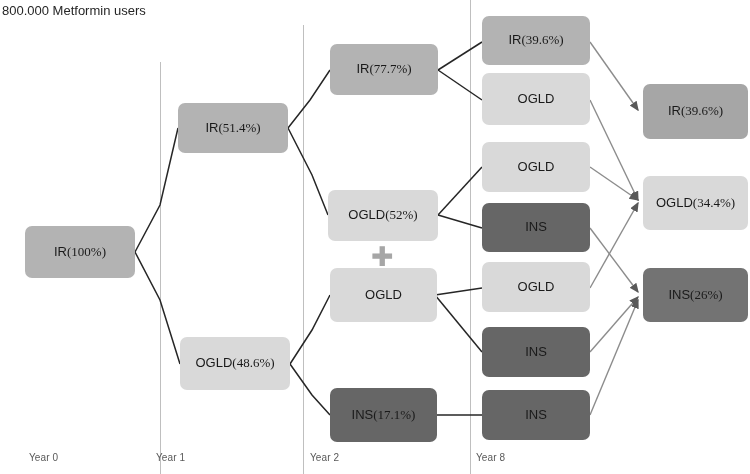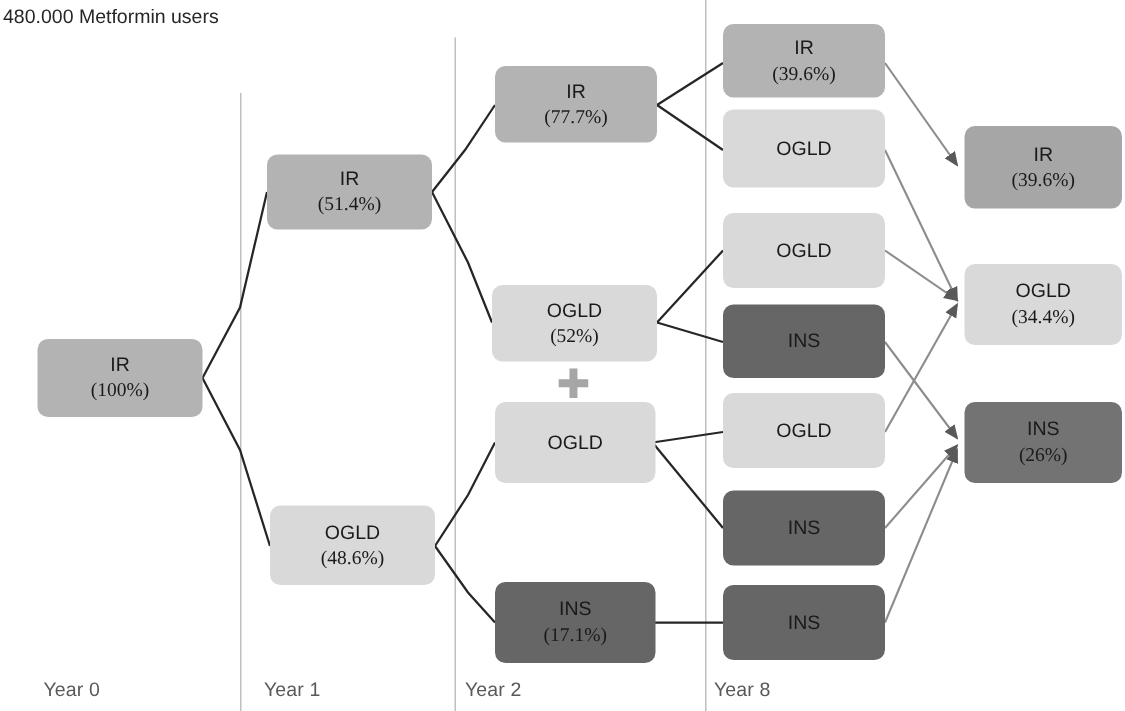--- a/index.html
+++ b/index.html
@@ -19,38 +19,37 @@
     left:0; top:0;
     width:750px; height:474px;
   }
   .divider{
     position:absolute;
     width:1px;
     background:#bfbfbf;
   }
   .year-label{
     position:absolute;
-    font-size:13px;
+    font-size:10px;
     color:#595959;
     letter-spacing:.1px;
     white-space:nowrap;
   }
   .title{
     position:absolute;
     left:2px; top:3px;
     font-size:13px;
     color:#262626;
     white-space:nowrap;
   }
   .node{
     position:absolute;
     box-sizing:border-box;
     border-radius:7px;
     display:flex;
-    flex-direction:column;
     align-items:center;
     justify-content:center;
     text-align:center;
     line-height:1.28;
     font-size:13px;
     color:#1a1a1a;
     padding:2px 4px;
     z-index:3;
   }
   .node .l1{display:block;}
@@ -64,28 +63,28 @@
     line-height:1;
     z-index:3;
     font-family:"DejaVu Sans", sans-serif;
   }
 </style>
 </head>
 <body>
 
 <div id="stage">
 
-  <div class="title">480.000 Metformin users</div>
+  <div class="title">800.000 Metformin users</div>
 
   <div class="divider" style="left:160px;top:62px;height:412px;"></div>
   <div class="divider" style="left:303px;top:25px;height:449px;"></div>
   <div class="divider" style="left:470px;top:0px;height:474px;"></div>
 
   <div class="year-label" style="left:29px;top:452px;">Year 0</div>
-  <div class="year-label" style="left:176px;top:452px;">Year 1</div>
+  <div class="year-label" style="left:156px;top:452px;">Year 1</div>
   <div class="year-label" style="left:310px;top:452px;text-align:center;">Year 2</div>
   <div class="year-label" style="left:476px;top:452px;">Year 8</div>
 
   <svg id="edges" viewBox="0 0 750 474">
     <defs>
       <marker id="arrowDark" markerWidth="7" markerHeight="7" refX="6" refY="3" orient="auto" markerUnits="strokeWidth">
         <path d="M0,0 L7,3 L0,6 z" fill="#595959"></path>
       </marker>
     </defs>
 

